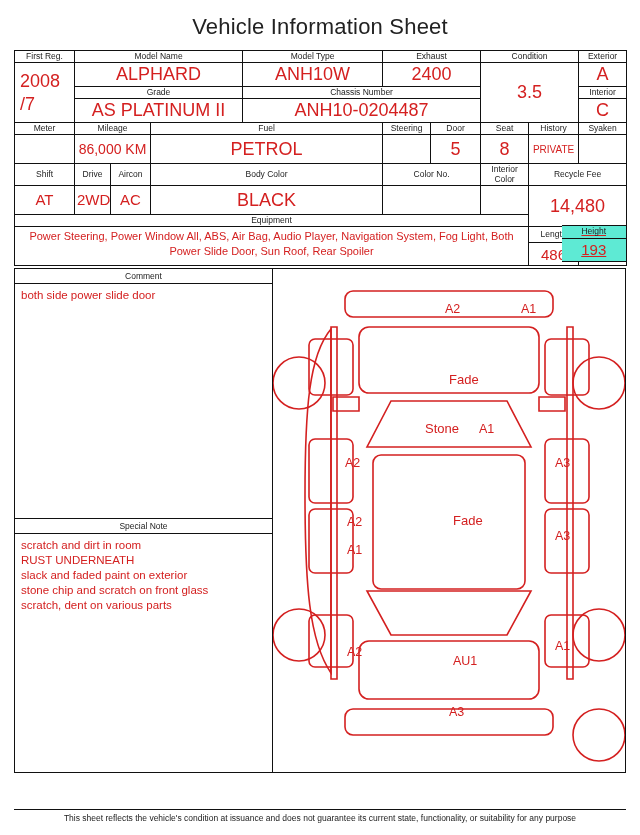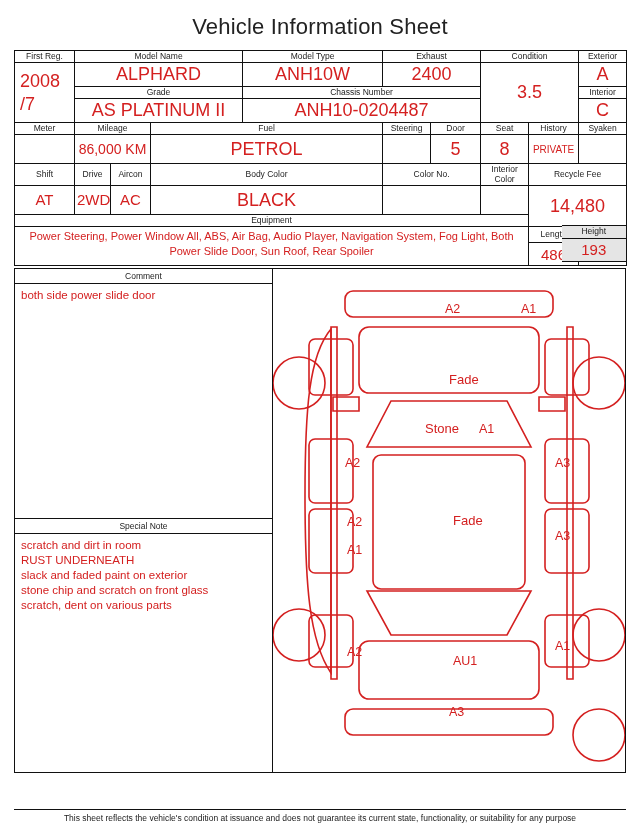--- a/index.html
+++ b/index.html
@@ -200,21 +200,21 @@
         <span>Widht</span>
       </td>
     </tr>
     <tr>
       <td class="val" style="height:20px">486</td>
       <td class="val">183</td>
     </tr>
   </tbody>
     </table>
 
-  <table class="grid" style="margin-top:-41px;margin-left:562px;width:64px;position:relative;z-index:2;background:#e5e5e5;">
+  <table class="grid" style="margin-top:-41px;margin-left:562px;width:64px;position:relative;z-index:2;background:#5eead4;text-decoration:underline;">
     <colgroup>
         <col style="width:64px">
       </colgroup>
     <tbody>
         <tr>
       <td class="hdr" style="border-left:0;">Height</td>
     </tr>
     <tr>
       <td class="val" style="height:20px;border-left:0;">193</td>
     </tr>

